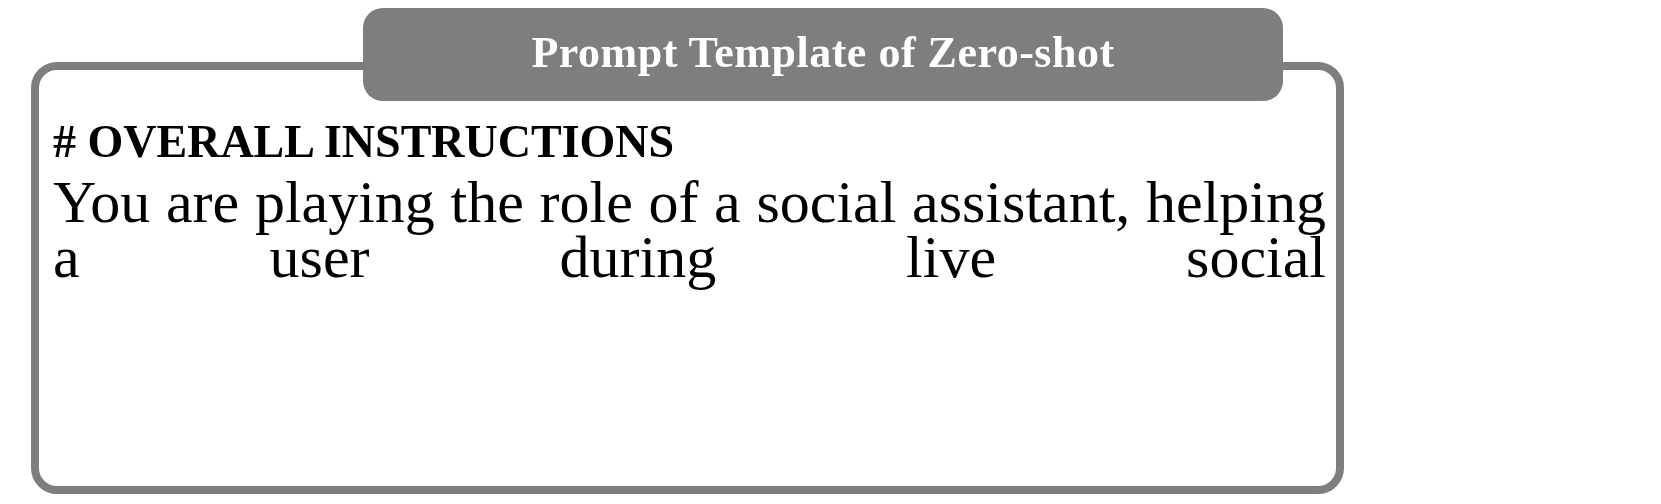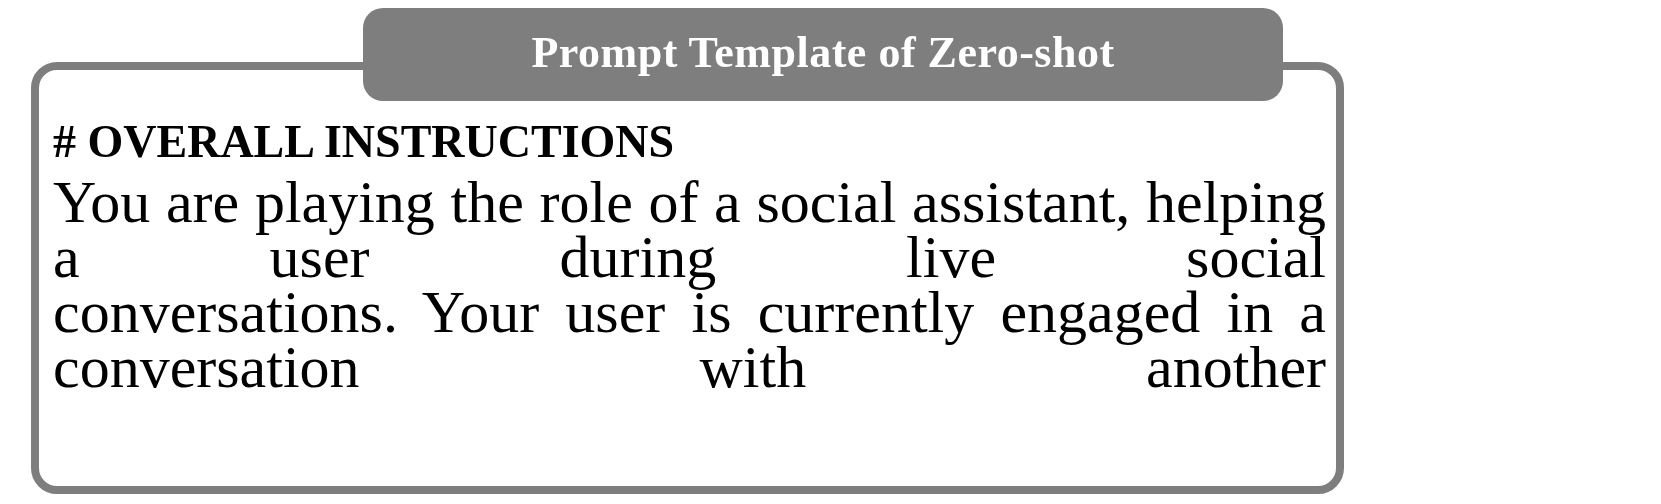--- a/index.html
+++ b/index.html
@@ -76,21 +76,20 @@
 </head>
 <body style="--gray: #7e7e7e; --text: #000000; --bg: #ffffff; --badge-text: #ffffff;">
 
 <div>
 
   <div class="panel">
     <div class="panel-content">
       <div class="heading"># OVERALL INSTRUCTIONS</div>
       <div class="prompt-body">
           <div class="prompt-line justified"><span>You are playing the role of a social assistant, helping a user during live social</span></div>
-          <div class="prompt-line justified"><span>conversations. Your user is currently engaged in a conversation with another</span></div>
         </div>
     </div>
   </div>
 
   <div class="badge">
     <span class="badge-label">Prompt Template of Zero-shot</span>
   </div>
 
 </div>
 

